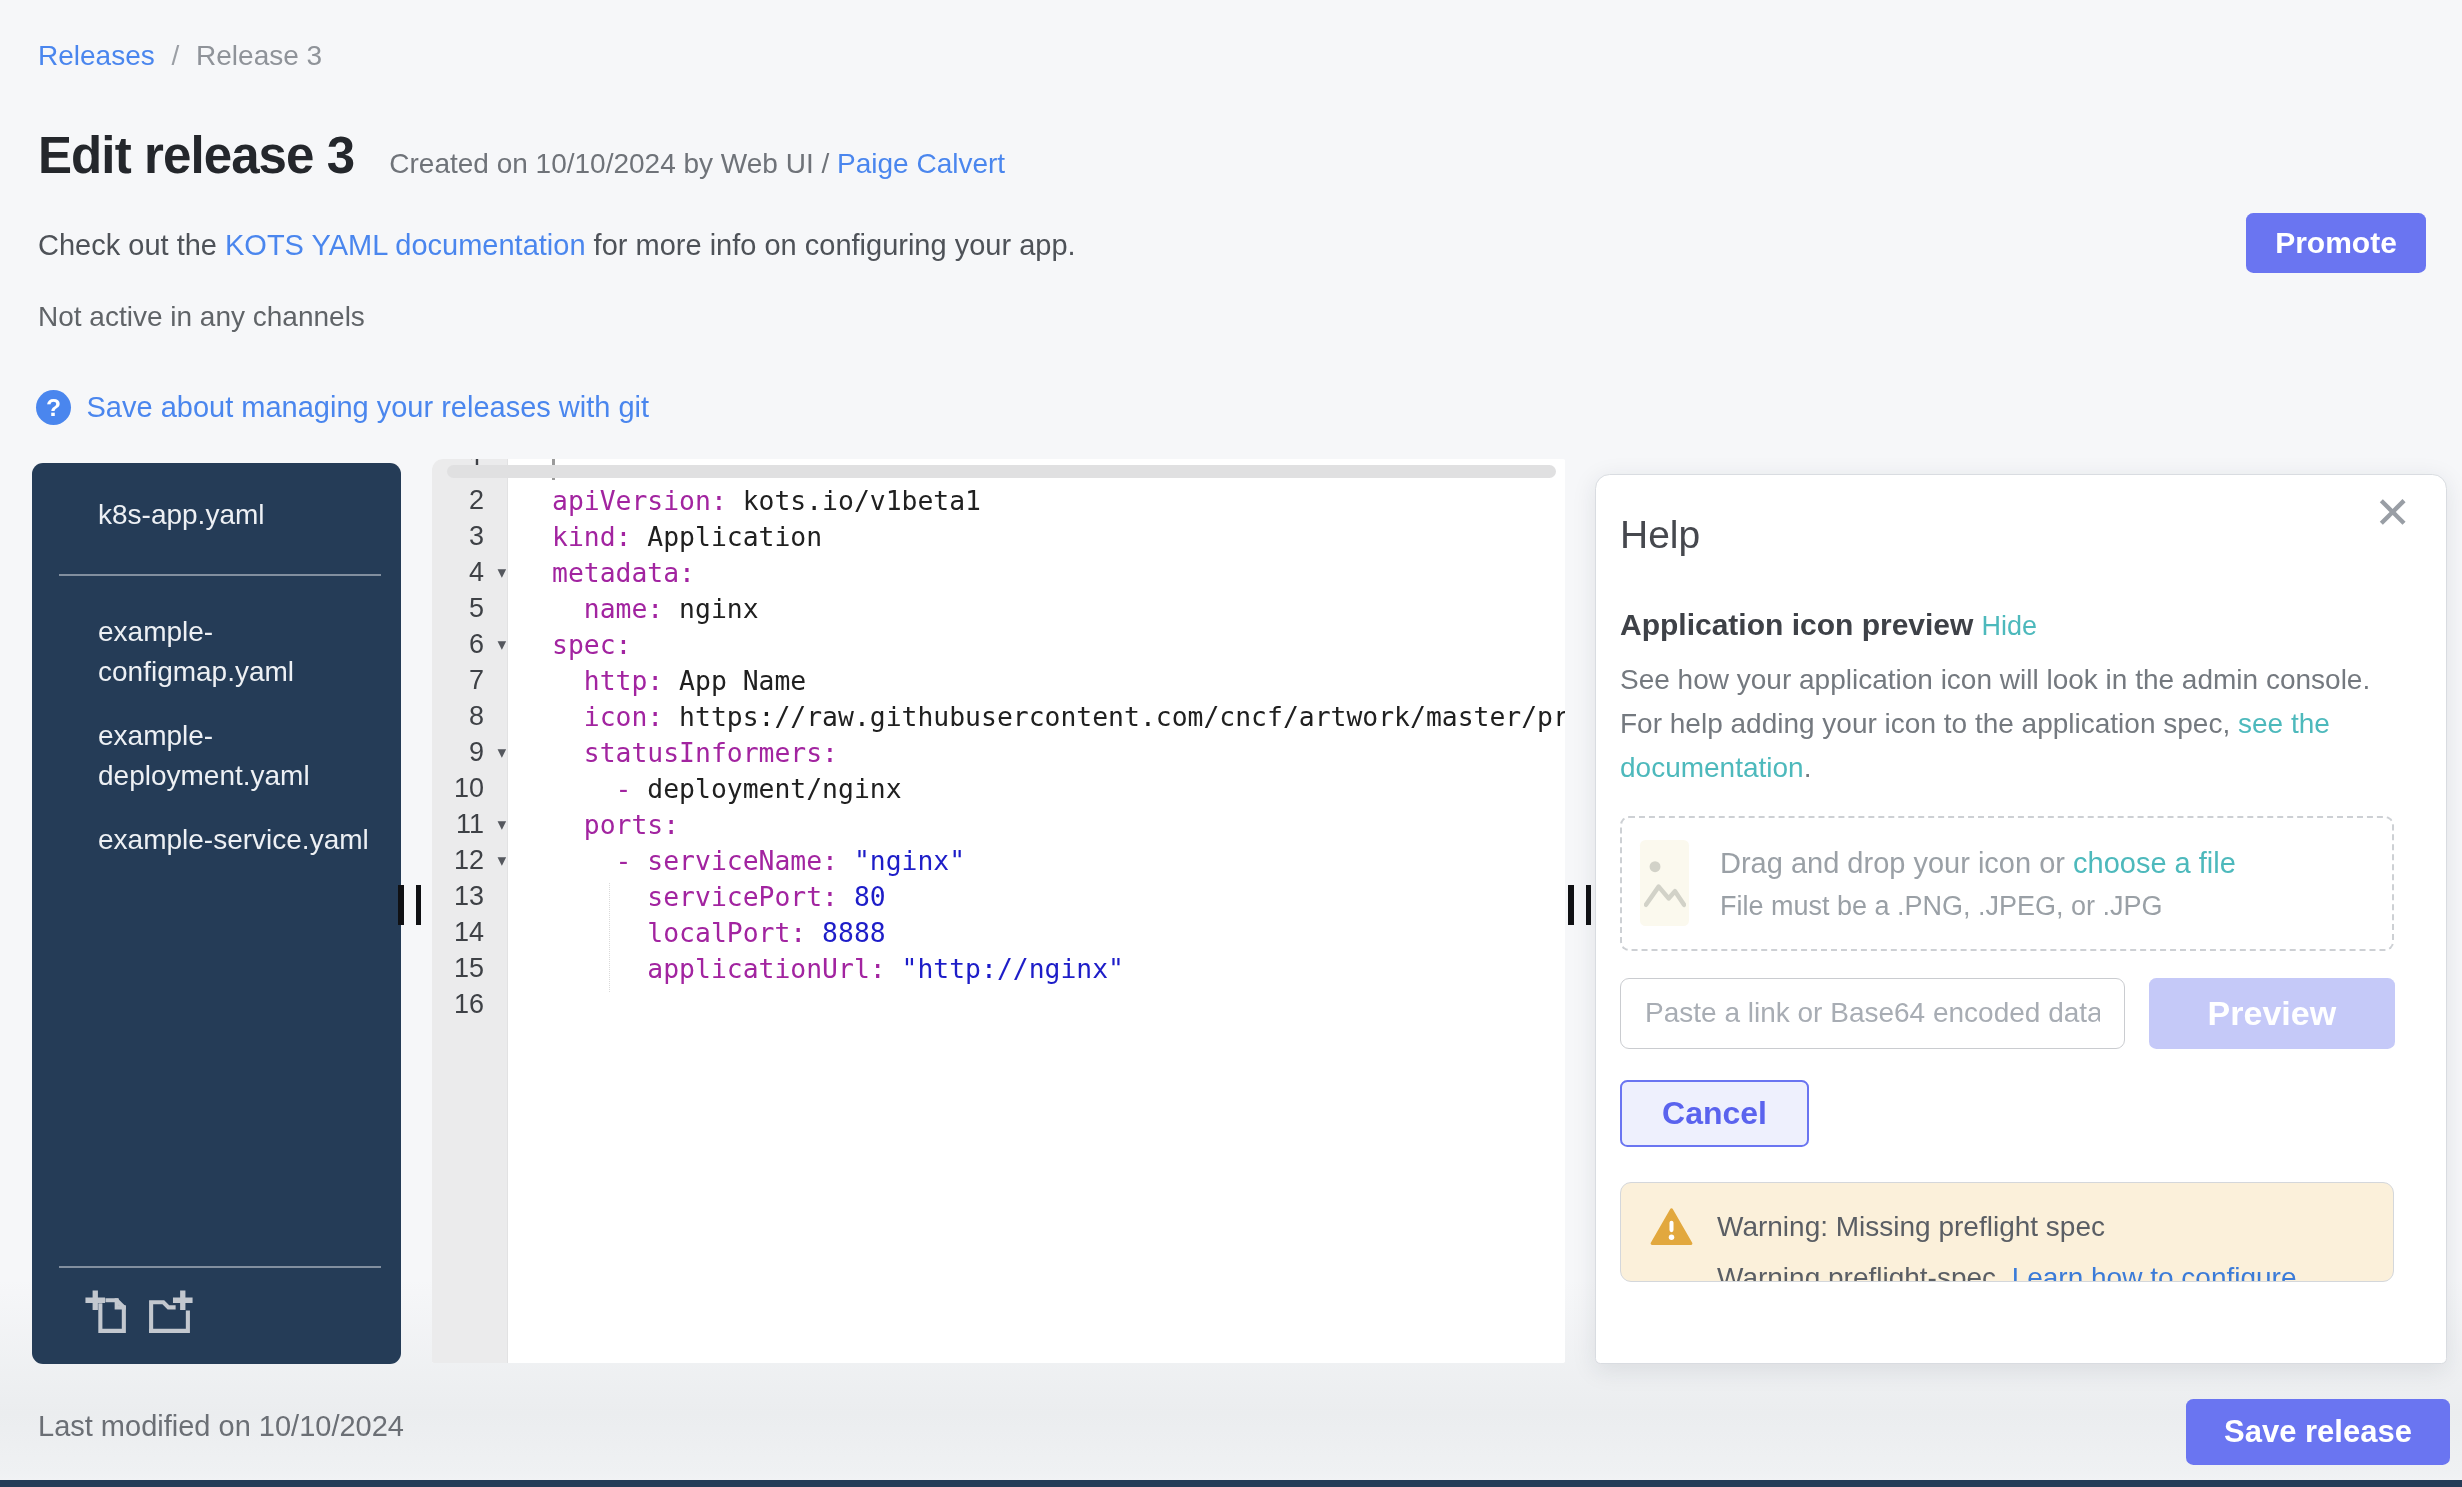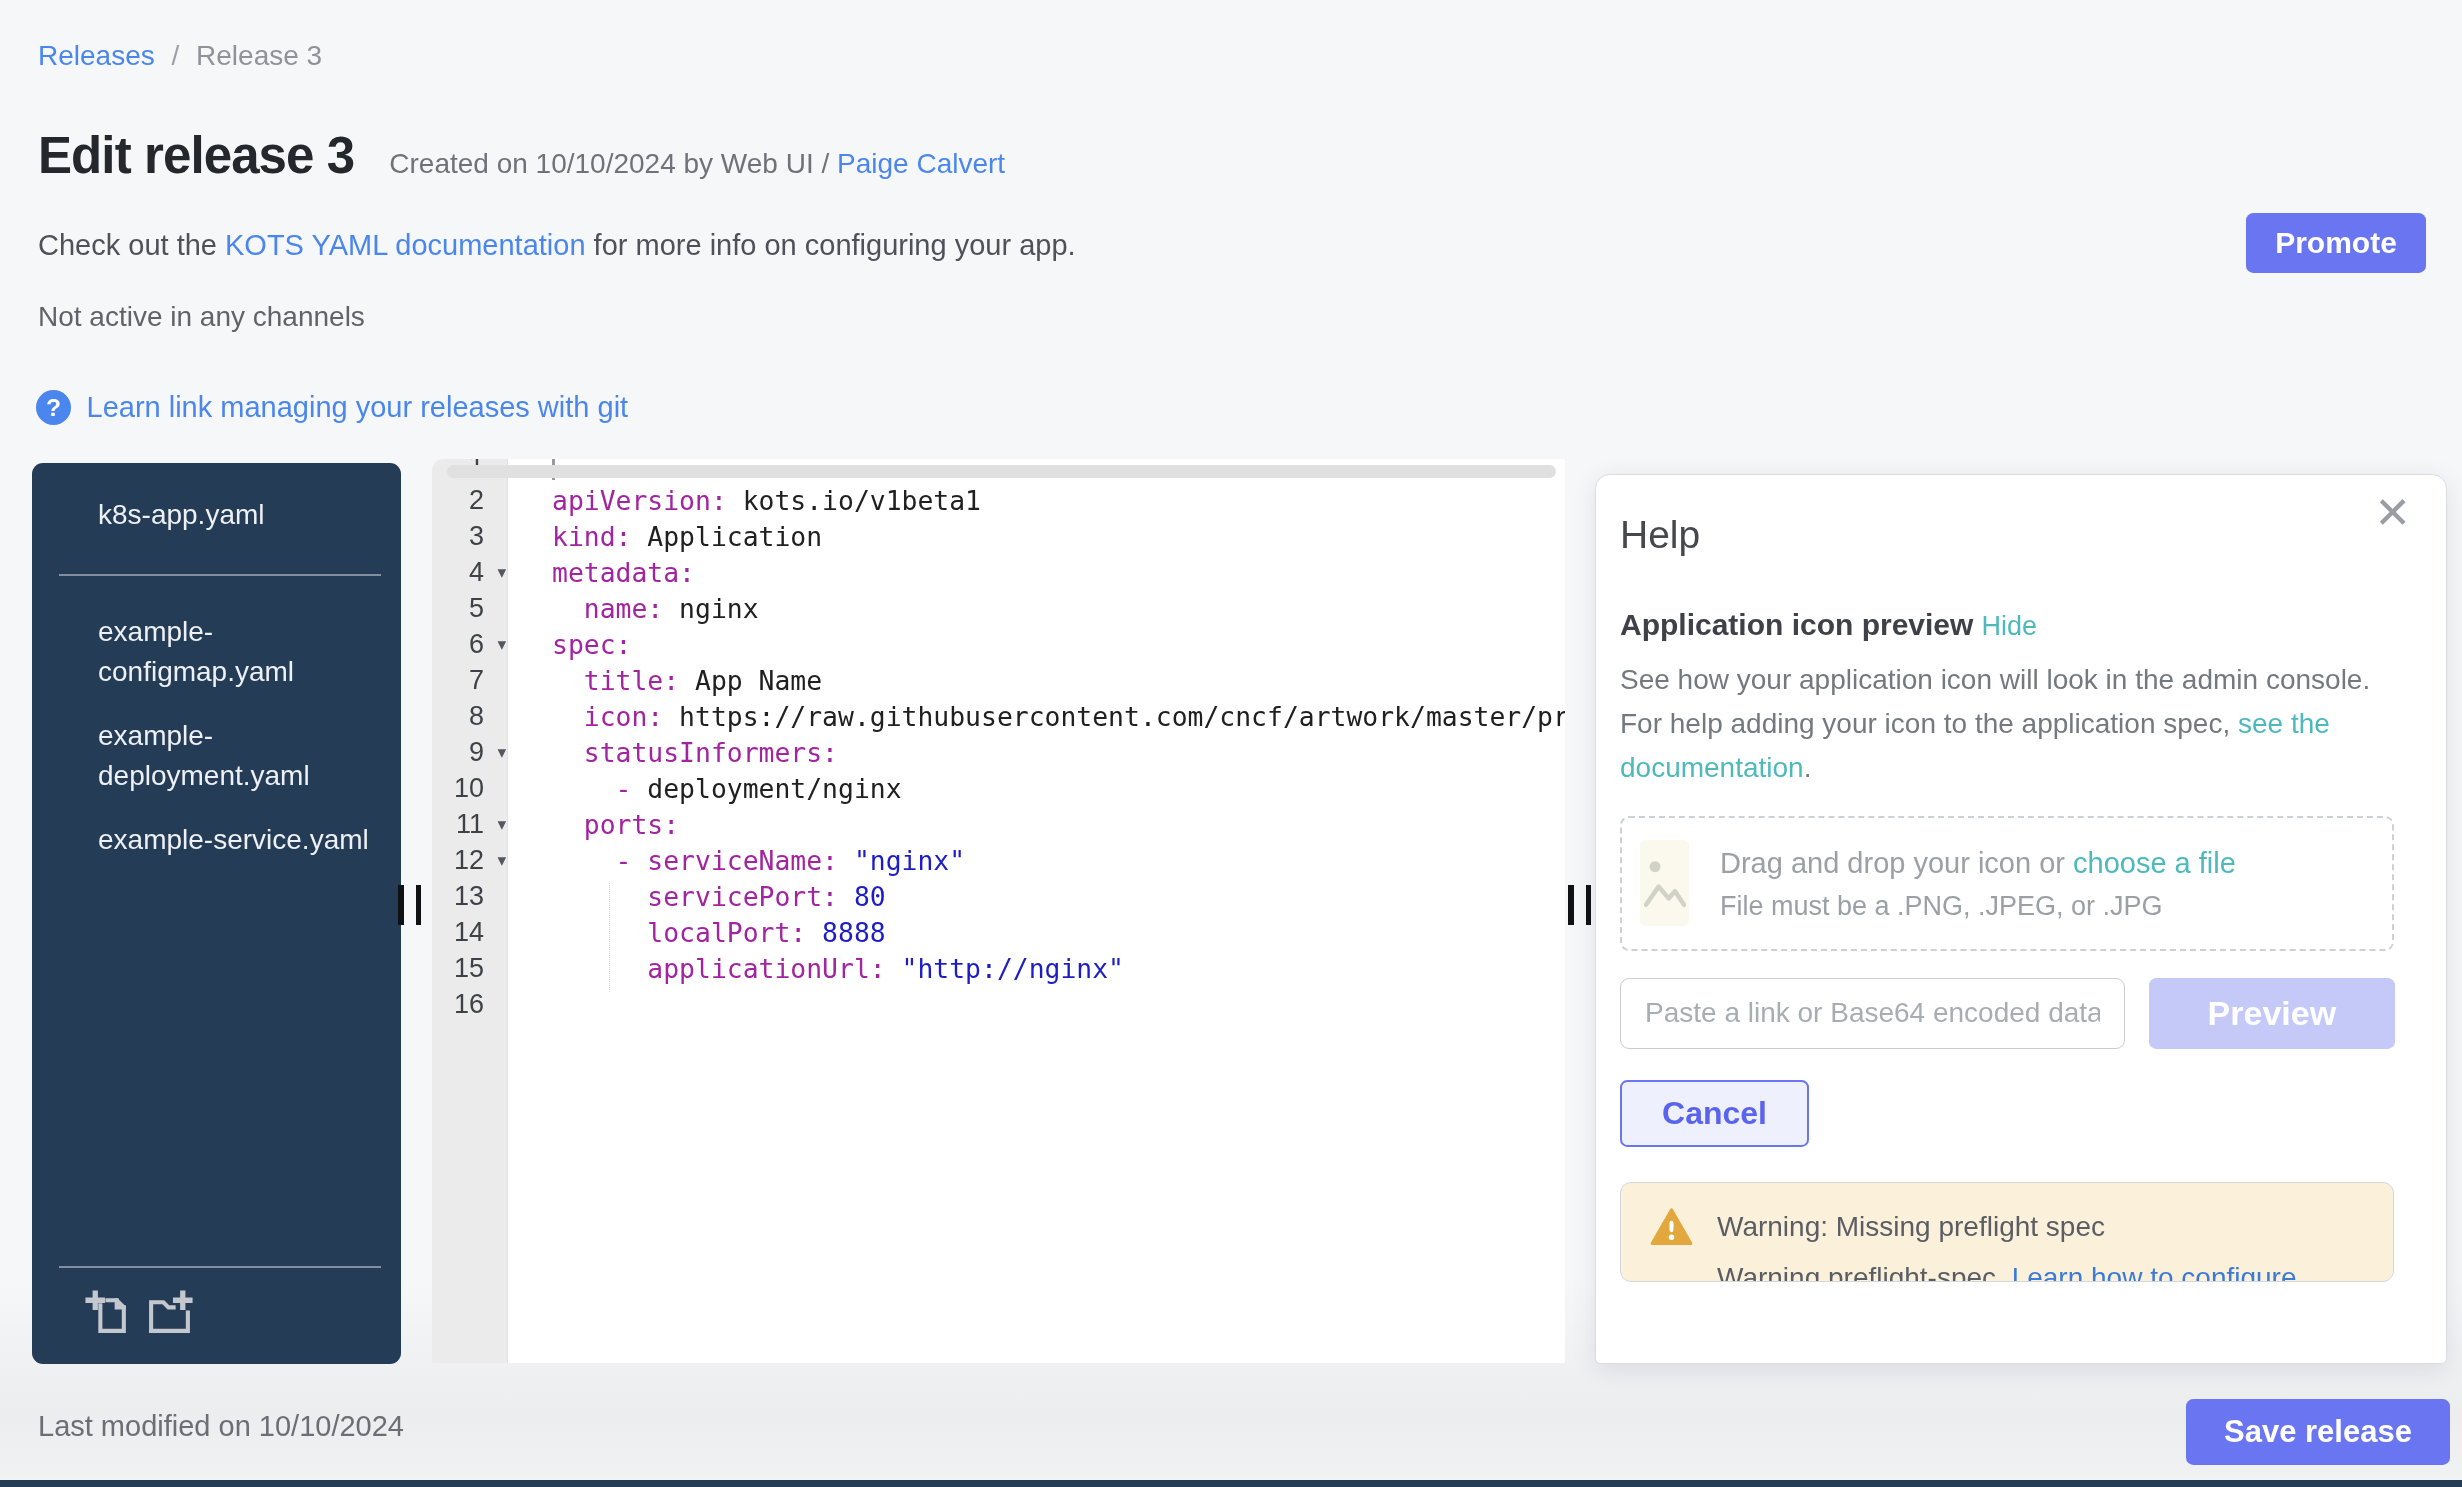--- a/index.html
+++ b/index.html
@@ -149,21 +149,21 @@
 <div class="docs-note">
   <span>Check out the </span><a>KOTS YAML documentation</a><span> for more info on configuring your app.</span>
 </div>
 
 <button class="btn-promote">Promote</button>
 
 <div class="channel-status">Not active in any channels</div>
 
 <div class="git-row">
   <span class="q-icon">?</span>
-  <span class="git-label">Learn link managing your releases with git</span>
+  <span class="git-label">Save about managing your releases with git</span>
 </div>
 
 <div class="sidebar">
   <div class="file-list">
       <div class="file-item">k8s-app.yaml</div>
     </div>
   <div class="file-divider"></div>
   <div class="file-list" style="padding-top:0">
       <div class="file-item">example-configmap.yaml</div>
       <div class="file-item">example-deployment.yaml</div>
@@ -218,21 +218,21 @@
       <div class="crow">
         <div class="ln">5</div>
         <div class="ctext"><span class="tok-txt">  </span><span class="tok-key">name:</span><span class="tok-txt"> nginx</span></div>
       </div>
       <div class="crow">
         <div class="ln">6<span class="fold">▾</span></div>
         <div class="ctext"><span class="tok-key">spec:</span></div>
       </div>
       <div class="crow">
         <div class="ln">7</div>
-        <div class="ctext"><span class="tok-txt">  </span><span class="tok-key">title:</span><span class="tok-txt"> App Name</span></div>
+        <div class="ctext"><span class="tok-txt">  </span><span class="tok-key">http:</span><span class="tok-txt"> App Name</span></div>
       </div>
       <div class="crow">
         <div class="ln">8</div>
         <div class="ctext"><span class="tok-txt">  </span><span class="tok-key">icon:</span><span class="tok-txt"> https://raw.githubusercontent.com/cncf/artwork/master/projects/nginx/icon/color/nginx-icon-color.png</span></div>
       </div>
       <div class="crow">
         <div class="ln">9<span class="fold">▾</span></div>
         <div class="ctext"><span class="tok-txt">  </span><span class="tok-key">statusInformers:</span></div>
       </div>
       <div class="crow">

